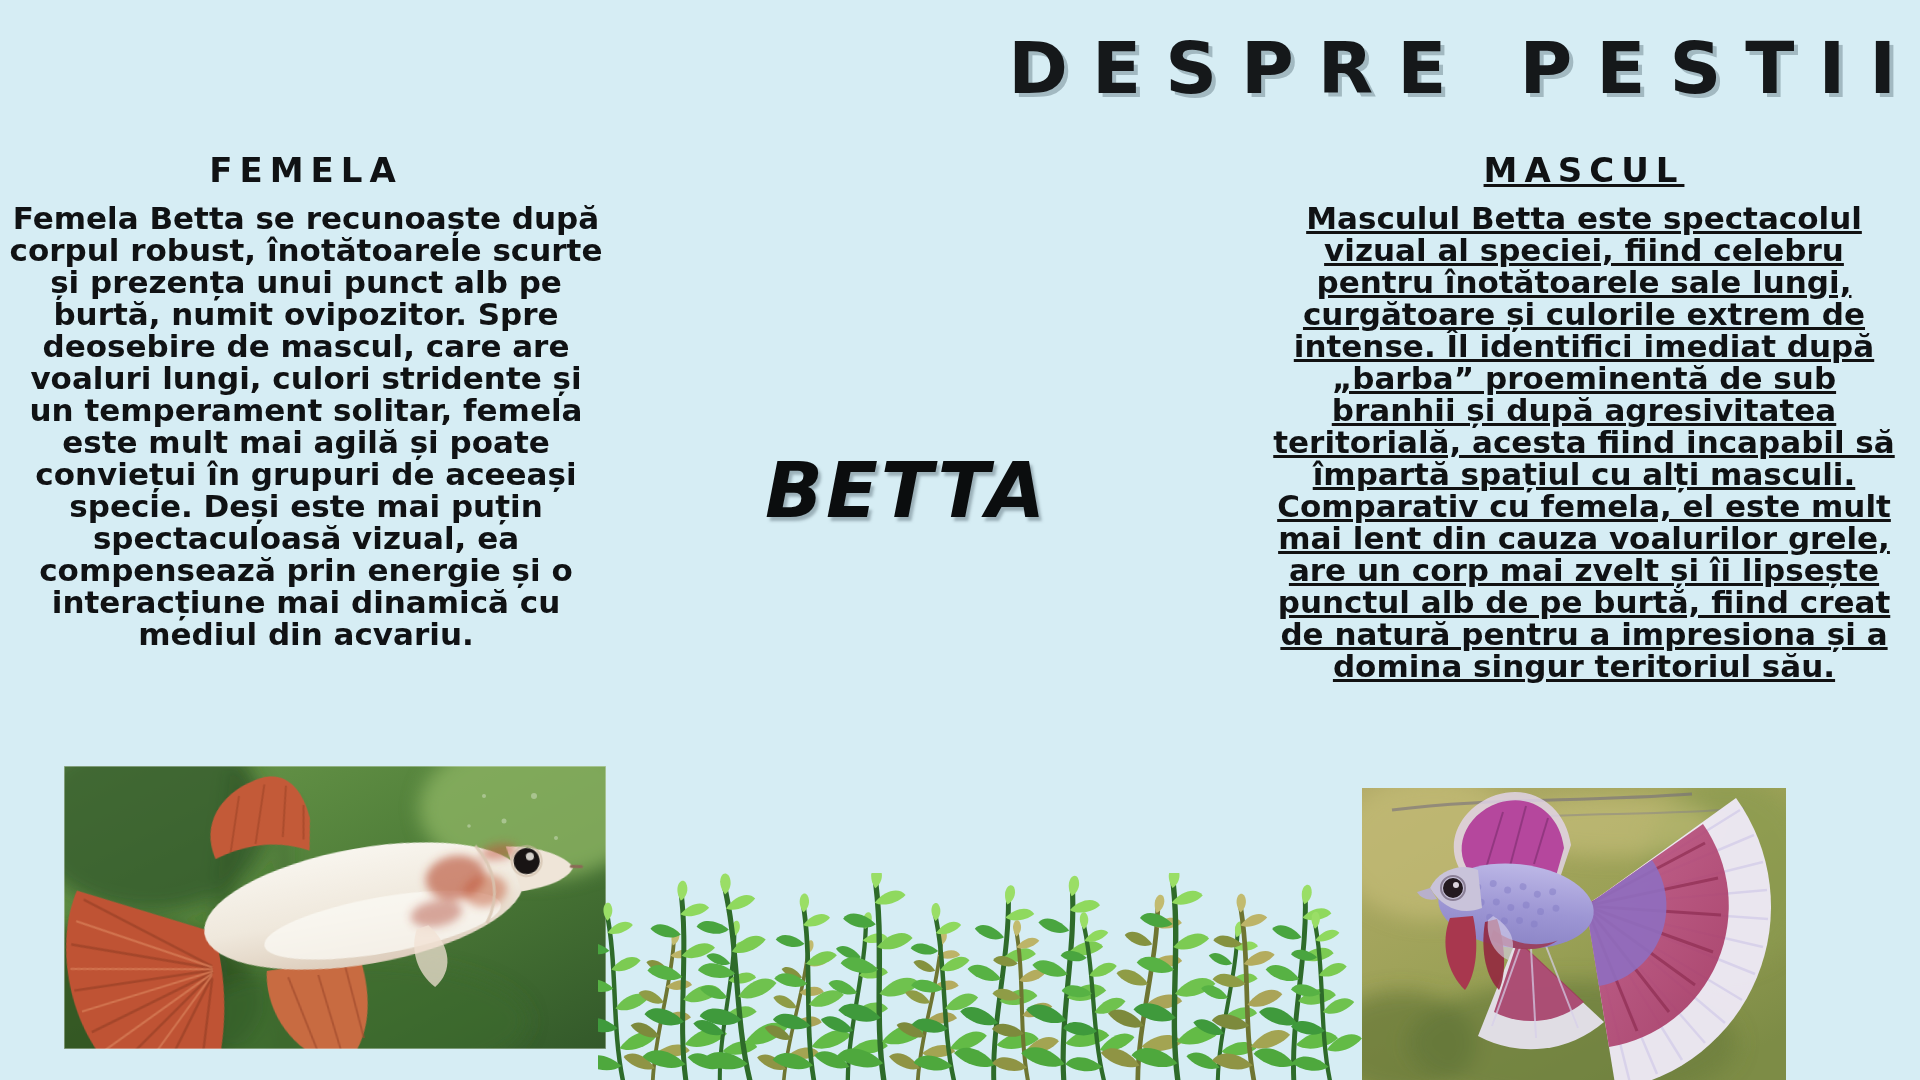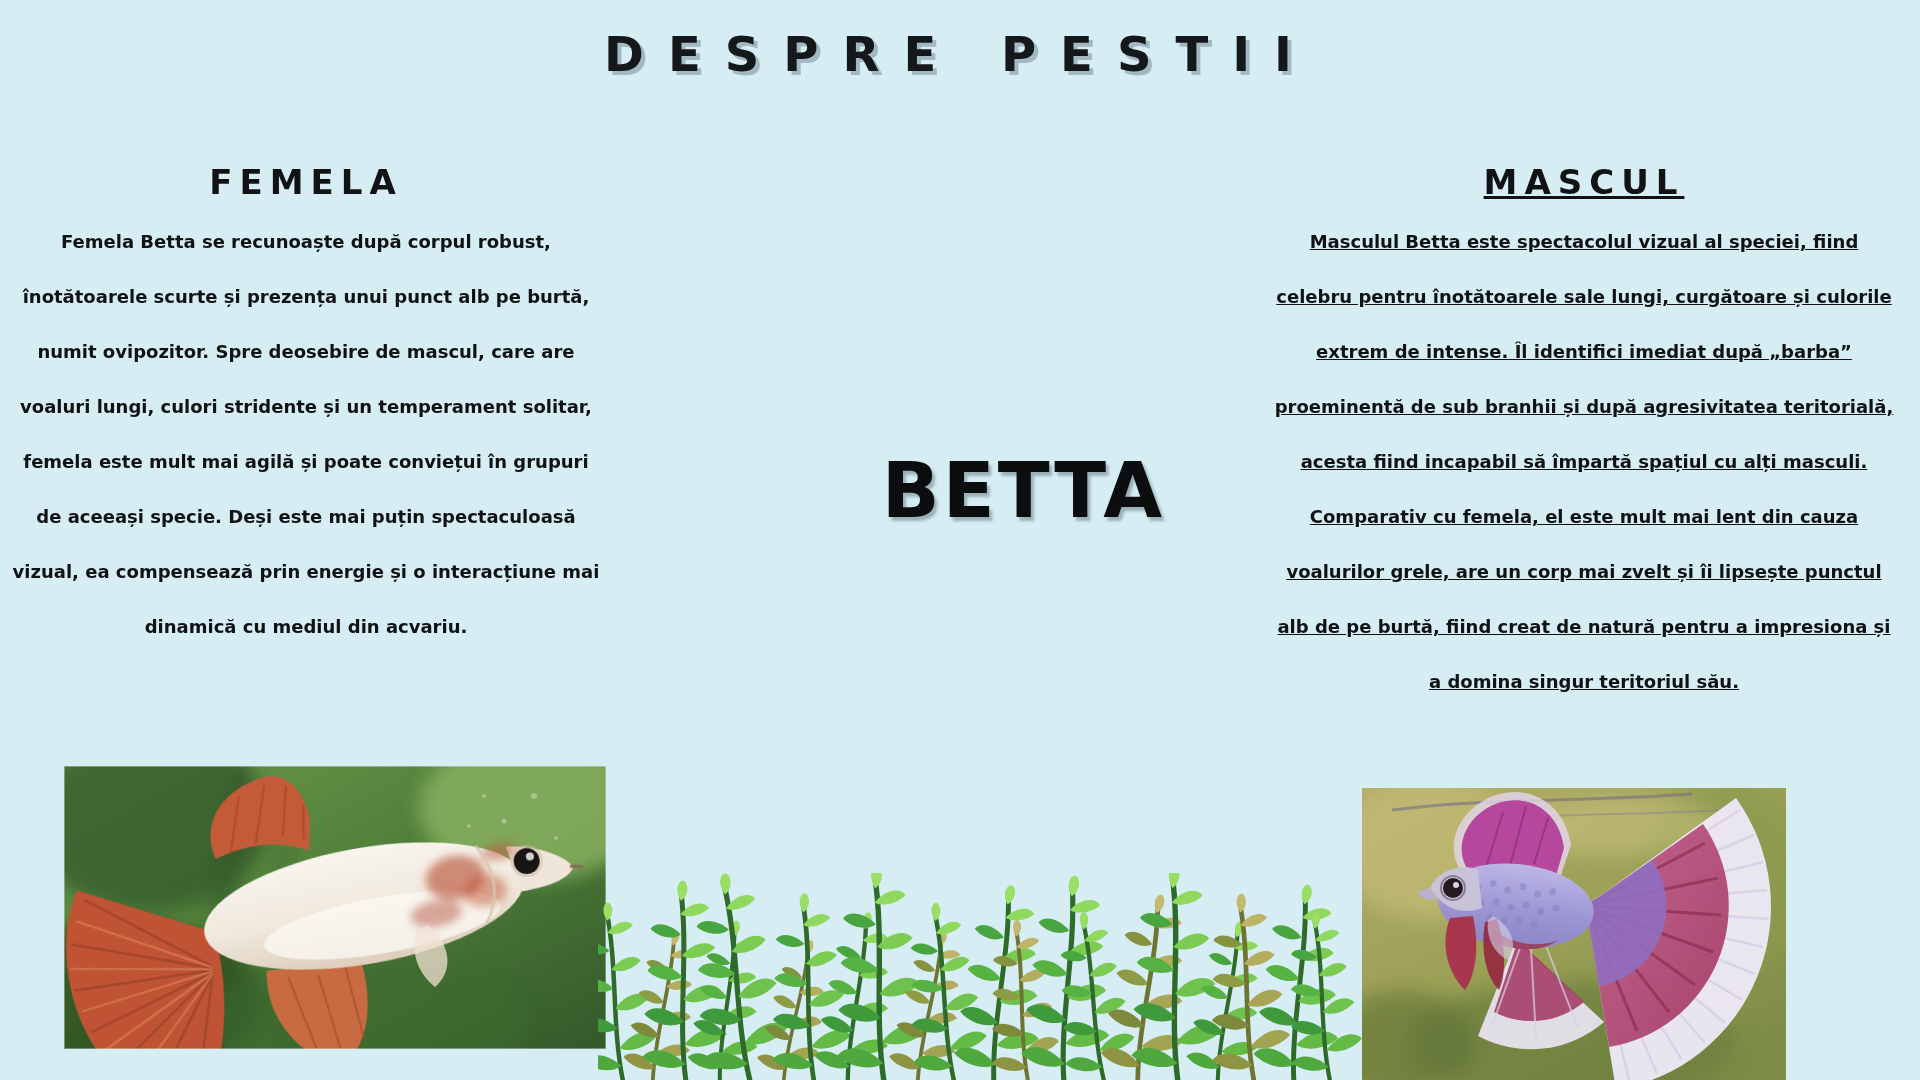--- a/index.html
+++ b/index.html
@@ -9,44 +9,44 @@
   }
   .slide{
     position:relative;
     width:1920px;height:1080px;
     background:#d6edf4;
     overflow:hidden;
     color:#121212;
   }
   .title{
     position:absolute;top:26px;left:0;width:100%;
-    text-align:center;
-    font-size:48px;font-weight:700;
+    text-align:right;
+    font-size:72px;font-weight:700;
     letter-spacing:24px;
     color:#15181a;
     text-shadow:4px 4px 0 rgba(120,142,152,.55);
     white-space:nowrap;
   }
-  .col{position:absolute;top:162px;text-align:center;}
+  .col{position:absolute;top:150px;text-align:center;}
   .col-left{left:8px;width:596px;}
   .col-right{left:1272px;width:624px;text-decoration:underline;}
   .col h2{
     margin:0 0 12px 0;
     font-size:34px;font-weight:700;letter-spacing:7px;
     color:#101214;
   }
   .col p{
     margin:0;
-    font-size:18px;line-height:55px;font-weight:700;
+    font-size:31px;line-height:32px;font-weight:700;
     color:#101214;
   }
   .betta{
     position:absolute;left:765px;top:446px;width:400px;
-    text-align:right;
-    font-size:76px;font-weight:800;
+    text-align:left;
+    font-size:76px;font-style:italic;font-weight:800;
     letter-spacing:3px;
     color:#0b0d0e;
     text-shadow:3px 4px 3px rgba(105,125,135,.55);
   }
   .photo{position:absolute;z-index:1;}
   .photo svg{display:block;}
   .photo-left{left:64px;top:766px;width:542px;height:283px;}
   .photo-right{left:1362px;top:788px;width:424px;height:292px;}
   .plants{position:absolute;left:598px;bottom:0;width:774px;height:207px;z-index:2;}
 </style>

